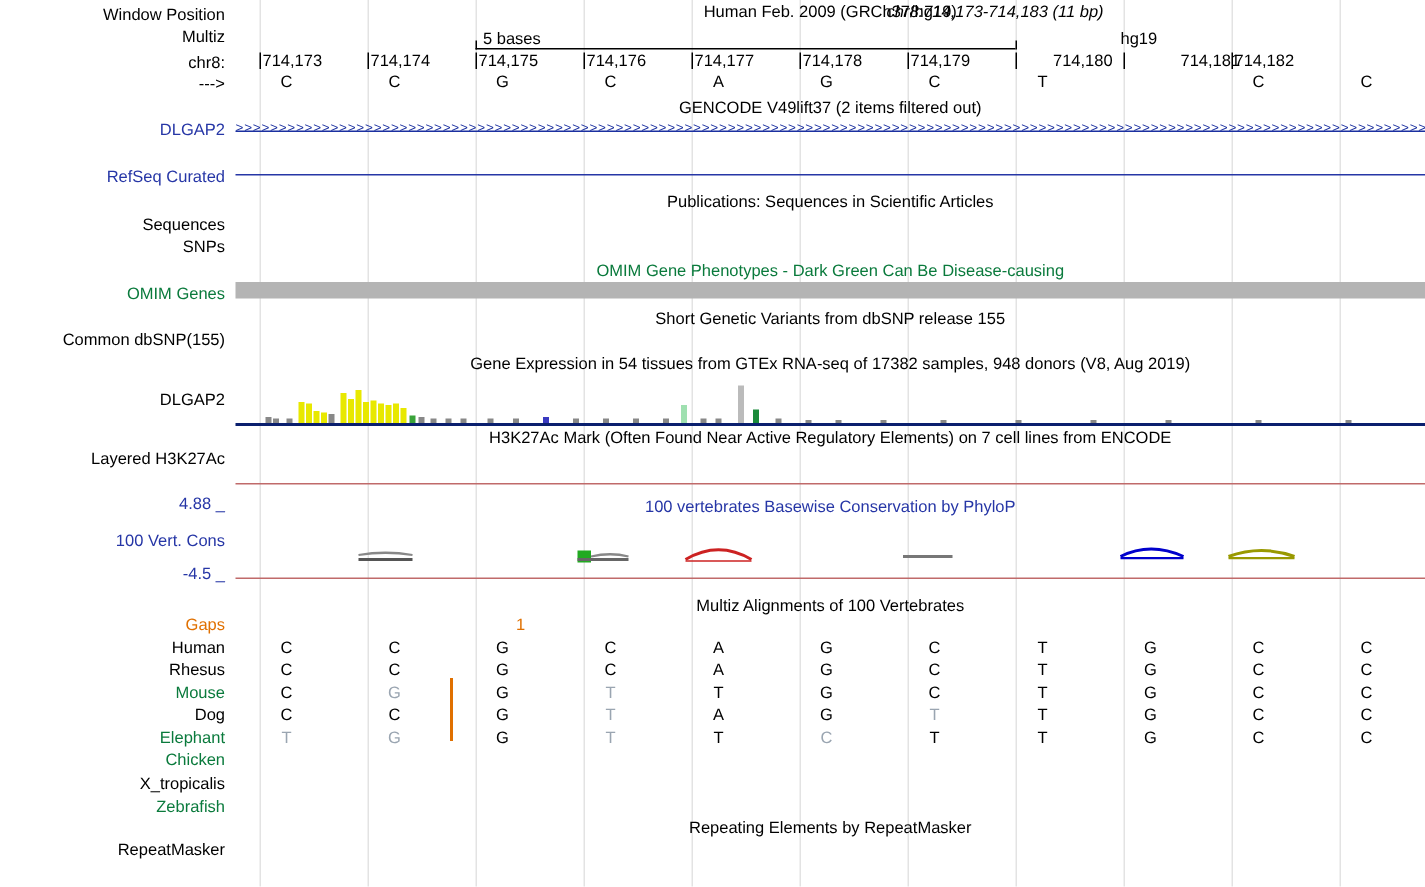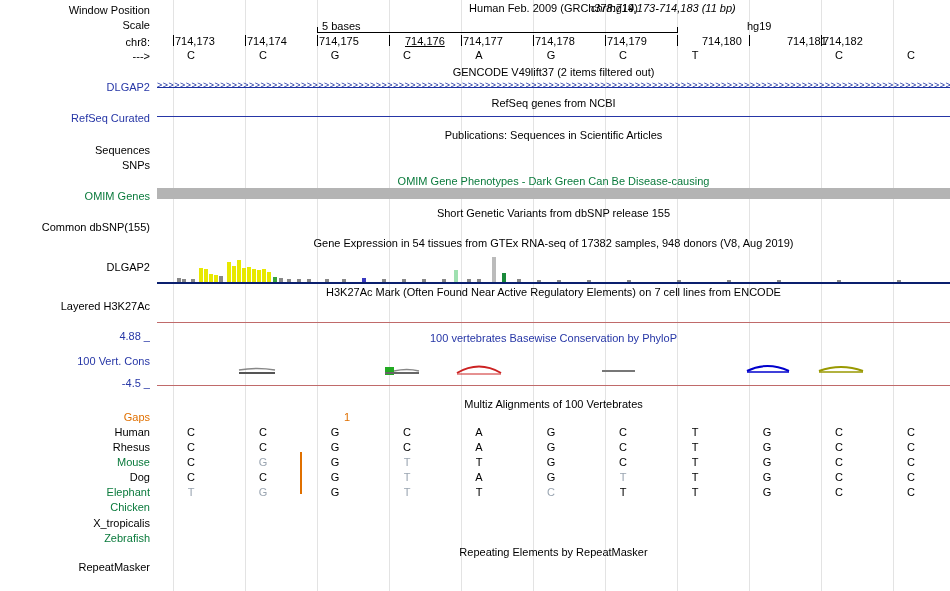--- a/index.html
+++ b/index.html
@@ -62,21 +62,21 @@
   .orangetxt{color:#e07000;padding-left:47px;}
   .graytxt{color:#9aa5b1;}
 </style>
 </head>
 <body>
 
 <div id="browser">
 
   <div class="labelcol">
     <div class="lbl" style="top:4px;">Window Position</div>
-    <div class="lbl" style="top:19px;">Scale</div>
+    <div class="lbl" style="top:19px;">Multiz</div>
     <div class="lbl" style="top:36px;">chr8:</div>
     <div class="lbl" style="top:50px;">---&gt;</div>
     <div class="lbl bluetxt" style="top:81px;">DLGAP2</div>
     <div class="lbl bluetxt" style="top:112px;">RefSeq Curated</div>
     <div class="lbl" style="top:144px;">Sequences</div>
     <div class="lbl" style="top:159px;">SNPs</div>
     <div class="lbl greentxt" style="top:190px;">OMIM Genes</div>
     <div class="lbl" style="top:221px;">Common dbSNP(155)</div>
     <div class="lbl" style="top:261px;">DLGAP2</div>
     <div class="lbl" style="top:300px;">Layered H3K27Ac</div>
@@ -126,21 +126,21 @@
     <div class="tick" style="top:35px;left:304px;height:11px;"></div>
     <div class="tick" style="top:35px;left:376px;height:11px;"></div>
     <div class="tick" style="top:35px;left:448px;height:11px;"></div>
     <div class="tick" style="top:35px;left:520px;height:11px;"></div>
     <div class="tick" style="top:35px;left:592px;height:11px;"></div>
     <div class="tick" style="top:35px;left:664px;height:11px;"></div>
 
     <div class="ticklabel" style="top:35px;left:18px;">714,173</div>
     <div class="ticklabel" style="top:35px;left:90px;">714,174</div>
     <div class="ticklabel" style="top:35px;left:162px;">714,175</div>
-    <div class="ticklabel" style="top:35px;left:248px;text-decoration:underline;">714,176</div>
+    <div class="ticklabel" style="top:35px;left:234px;">714,176</div>
     <div class="ticklabel" style="top:35px;left:306px;">714,177</div>
     <div class="ticklabel" style="top:35px;left:378px;">714,178</div>
     <div class="ticklabel" style="top:35px;left:450px;">714,179</div>
     <div class="ticklabel" style="top:35px;left:522px;padding-left:23px;">714,180</div>
     <div class="ticklabel" style="top:35px;left:594px;margin-left:36px;">714,181</div>
     <div class="ticklabel" style="top:35px;left:666px;">714,182</div>
 
     <div class="basechar" style="top:49px;left:27px;">C</div>
     <div class="basechar" style="top:49px;left:99px;">C</div>
     <div class="basechar" style="top:49px;left:171px;">G</div>
@@ -149,21 +149,20 @@
     <div class="basechar" style="top:49px;left:387px;">G</div>
     <div class="basechar" style="top:49px;left:459px;">C</div>
     <div class="basechar" style="top:49px;left:531px;">T</div>
     <div class="basechar" style="top:49px;left:675px;">C</div>
     <div class="basechar" style="top:49px;left:747px;">C</div>
 
     <div class="centertext" style="top:66px;">GENCODE V49lift37 (2 items filtered out)</div>
     <div class="dlgap2line" style="top:87px;left:0px;width:793px;"></div>
     <div class="arrowrow" style="top:80px;left:0px;width:793px;">&gt;&gt;&gt;&gt;&gt;&gt;&gt;&gt;&gt;&gt;&gt;&gt;&gt;&gt;&gt;&gt;&gt;&gt;&gt;&gt;&gt;&gt;&gt;&gt;&gt;&gt;&gt;&gt;&gt;&gt;&gt;&gt;&gt;&gt;&gt;&gt;&gt;&gt;&gt;&gt;&gt;&gt;&gt;&gt;&gt;&gt;&gt;&gt;&gt;&gt;&gt;&gt;&gt;&gt;&gt;&gt;&gt;&gt;&gt;&gt;&gt;&gt;&gt;&gt;&gt;&gt;&gt;&gt;&gt;&gt;&gt;&gt;&gt;&gt;&gt;&gt;&gt;&gt;&gt;&gt;&gt;&gt;&gt;&gt;&gt;&gt;&gt;&gt;&gt;&gt;&gt;&gt;&gt;&gt;&gt;&gt;&gt;&gt;&gt;&gt;&gt;&gt;&gt;&gt;&gt;&gt;&gt;&gt;&gt;&gt;&gt;&gt;&gt;&gt;&gt;&gt;&gt;&gt;&gt;&gt;&gt;&gt;&gt;&gt;&gt;&gt;&gt;&gt;&gt;&gt;&gt;&gt;&gt;&gt;&gt;&gt;&gt;&gt;&gt;&gt;&gt;&gt;&gt;&gt;&gt;&gt;&gt;&gt;&gt;&gt;&gt;&gt;&gt;&gt;&gt;&gt;&gt;&gt;&gt;&gt;&gt;&gt;&gt;&gt;&gt;&gt;&gt;&gt;&gt;&gt;&gt;&gt;&gt;&gt;&gt;&gt;&gt;&gt;&gt;&gt;&gt;&gt;&gt;&gt;&gt;&gt;&gt;&gt;&gt;&gt;&gt;&gt;&gt;&gt;&gt;&gt;&gt;&gt;&gt;&gt;&gt;&gt;&gt;&gt;&gt;&gt;&gt;&gt;&gt;&gt;&gt;&gt;&gt;&gt;&gt;&gt;&gt;&gt;&gt;&gt;&gt;&gt;</div>
 
-    <div class="centertext" style="top:97px;">RefSeq genes from NCBI</div>
     <div class="blueline" style="top:116px;left:0px;width:793px;"></div>
 
     <div class="centertext" style="top:129px;">Publications: Sequences in Scientific Articles</div>
 
     <div class="centertext greentxt" style="top:175px;font-weight:normal;">OMIM Gene Phenotypes - Dark Green Can Be Disease-causing</div>
     <div class="omimbar" style="top:188px;left:0px;width:793px;"></div>
 
     <div class="centertext" style="top:207px;">Short Genetic Variants from dbSNP release 155</div>
 
     <div class="centertext" style="top:237px;">Gene Expression in 54 tissues from GTEx RNA-seq of 17382 samples, 948 donors (V8, Aug 2019)</div>

